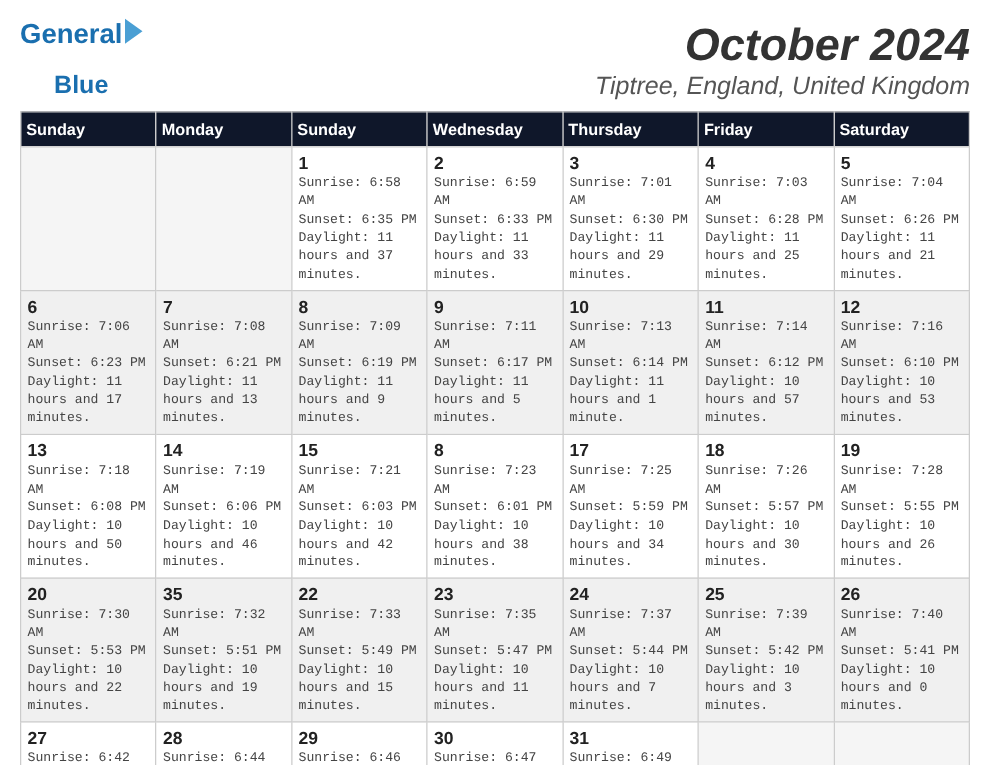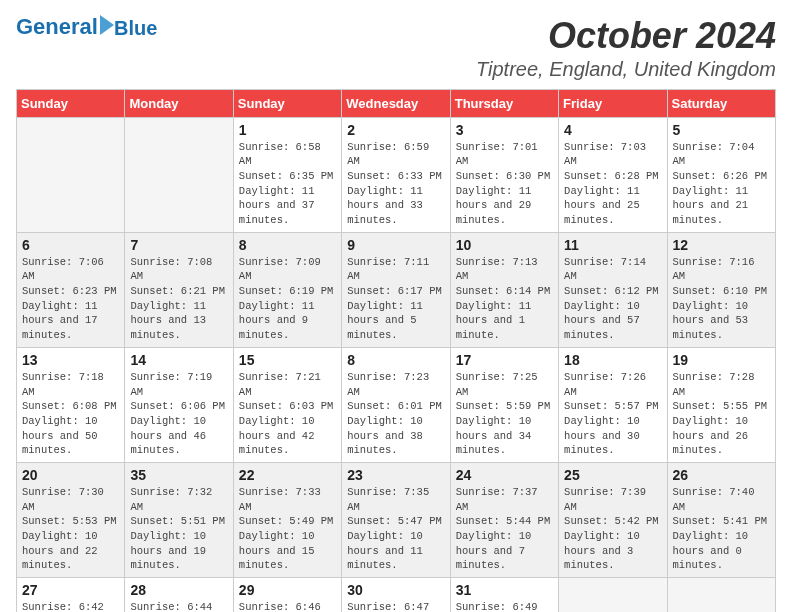--- a/index.html
+++ b/index.html
@@ -11,22 +11,23 @@
       padding: 16px;
     }
     .header {
       display: flex;
       justify-content: space-between;
       align-items: flex-start;
       margin-bottom: 8px;
     }
     .logo {
       display: flex;
-      flex-direction: row;
-      align-items: flex-end;
+      flex-direction: column;
+      align-items: center;
+      gap: 20px;
     }
     .logo-text {
       font-size: 22px;
       font-weight: bold;
       color: #333;
       line-height: 1;
     }
     .logo-text span.blue { color: #1a6faf; }
     .logo-arrow {
       width: 0;
@@ -55,21 +56,21 @@
       font-size: 20px;
       color: #555;
       margin-top: 2px;
     }
     .calendar {
       width: 100%;
       border-collapse: collapse;
       font-size: 11px;
     }
     .calendar th {
-      background: #ef4444;
+      background: #0f172a;
       color: #fff;
       padding: 6px 4px;
       text-align: left;
       font-size: 13px;
       font-weight: bold;
       border: 1px solid #ccc;
     }
     .calendar td {
       border: 1px solid #ccc;
       vertical-align: top;

